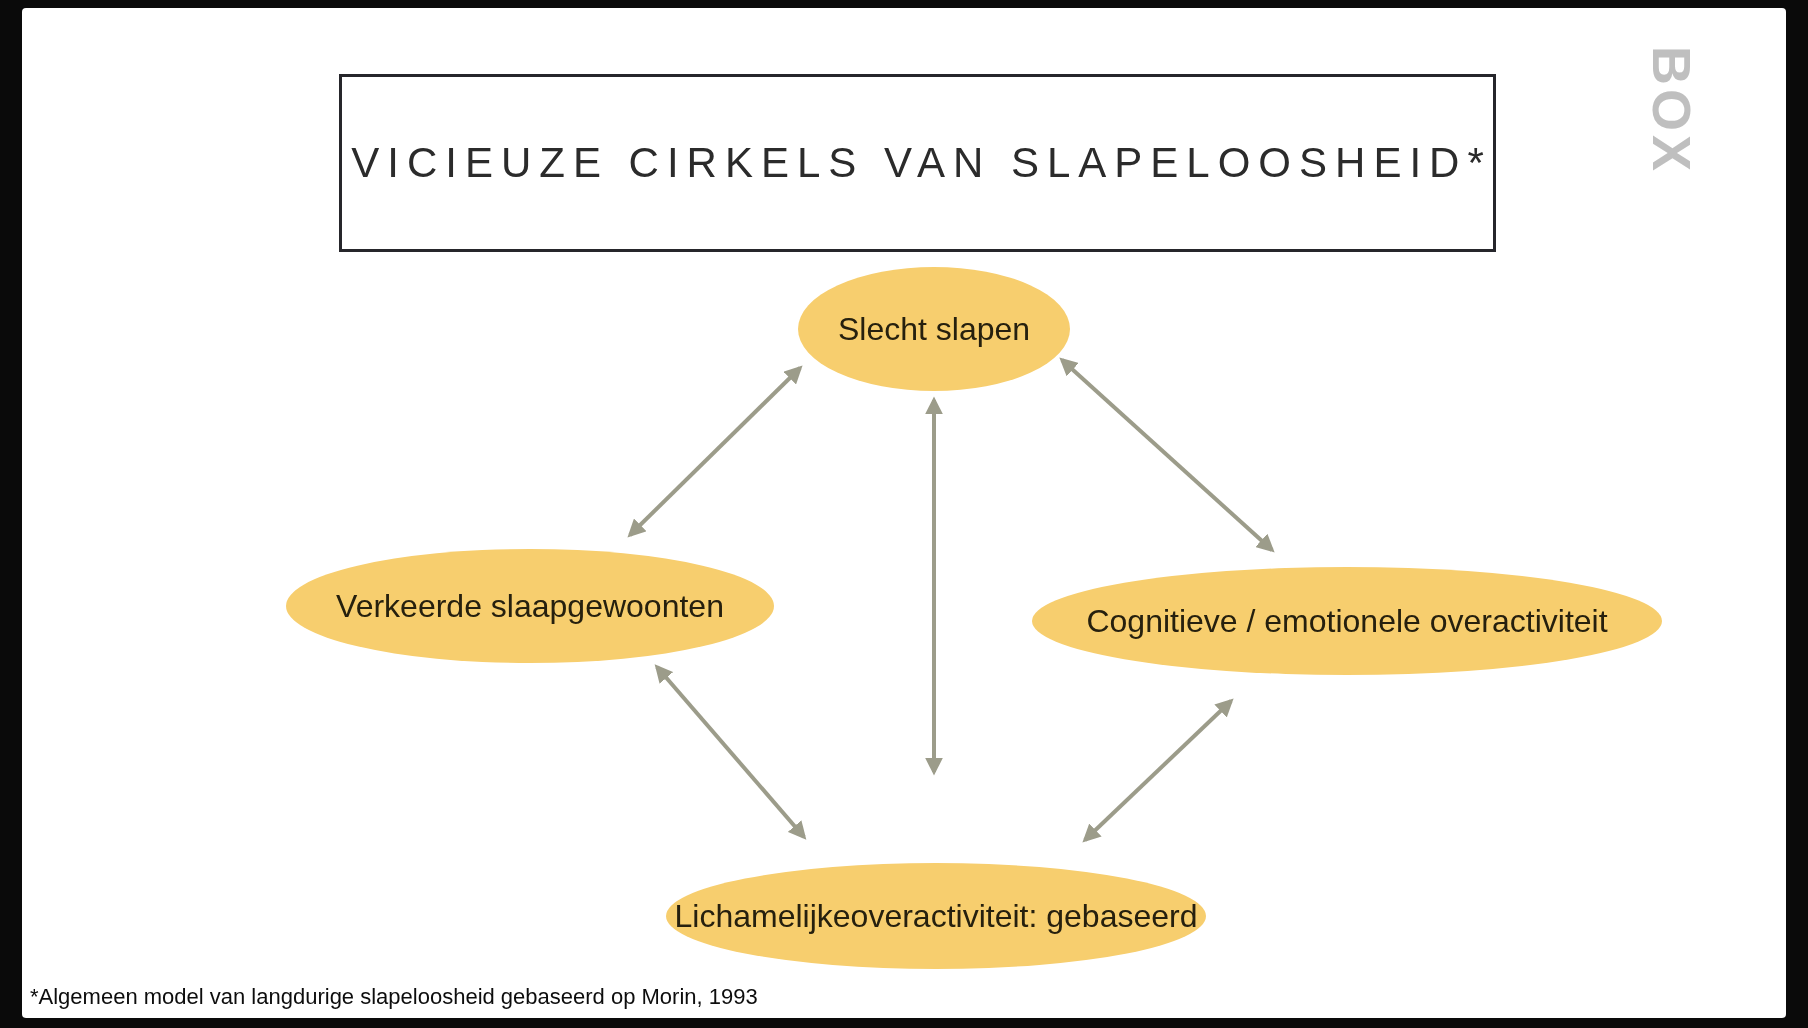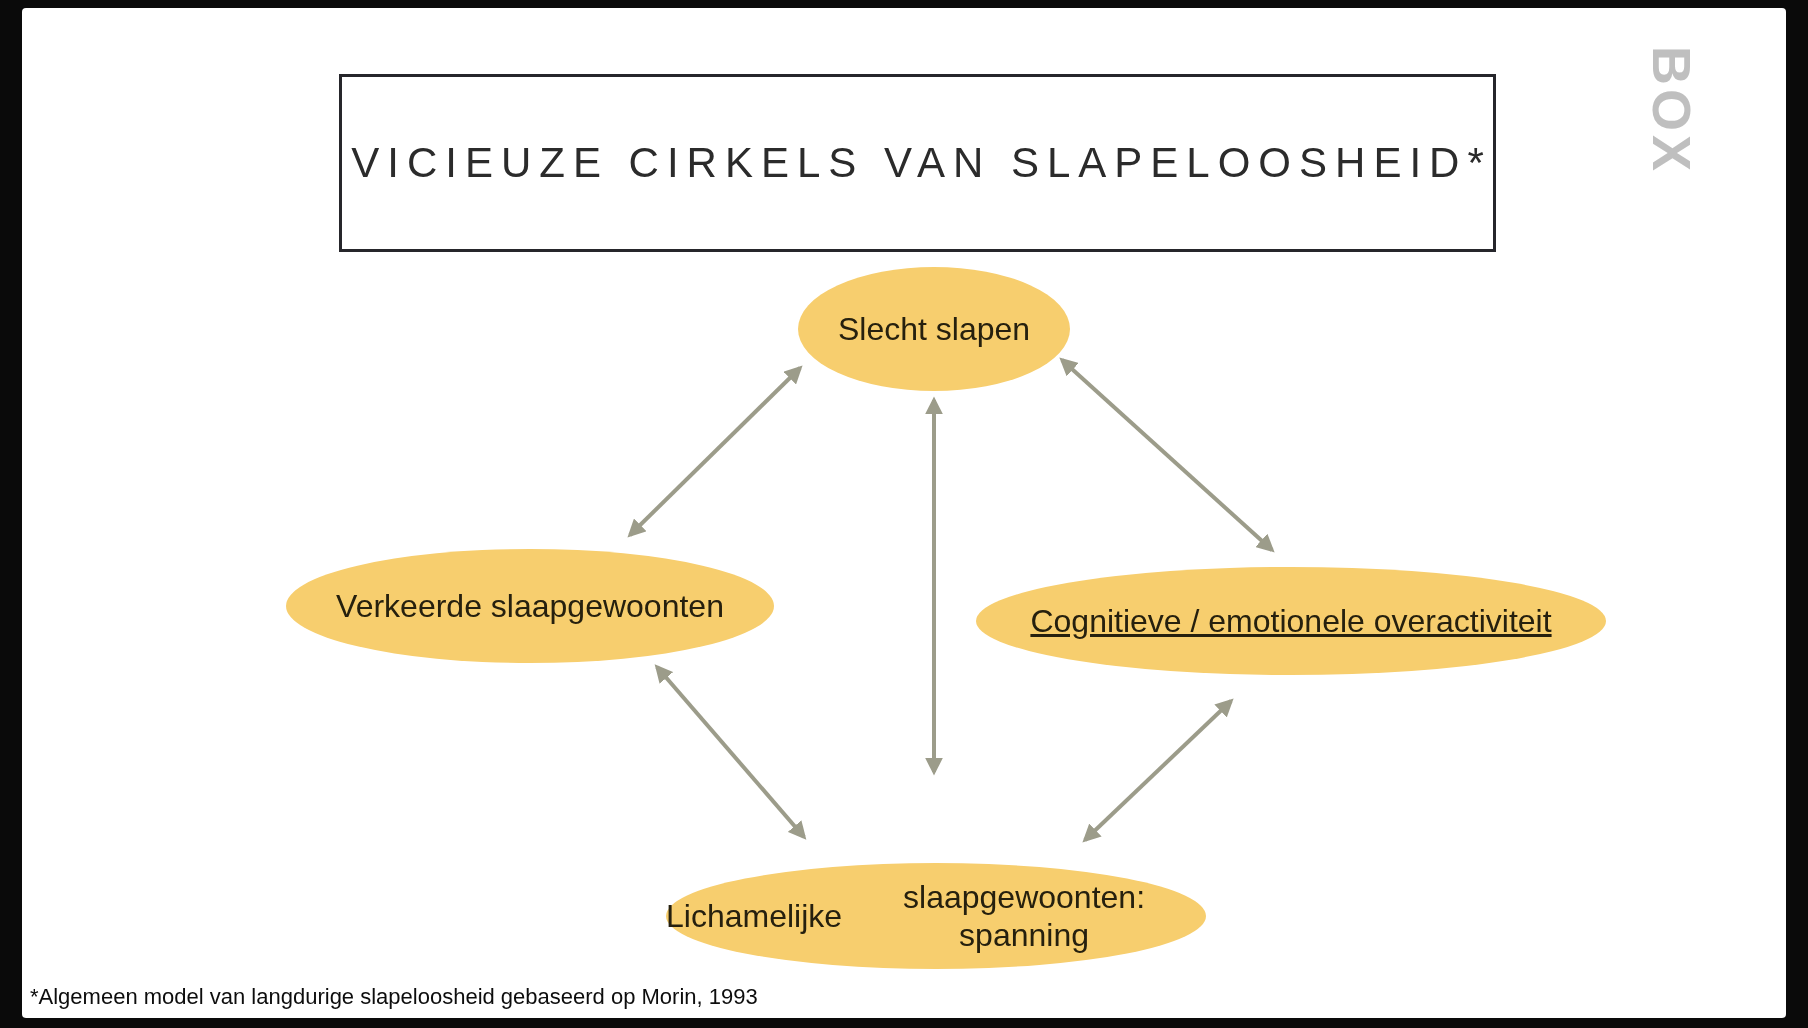--- a/index.html
+++ b/index.html
@@ -59,21 +59,21 @@
     border-radius: 50%;
     display: flex;
     align-items: center;
     justify-content: center;
     text-align: center;
     color: var(--ellipse-text, #26200e);
     font-size: 32px;
   }
   .node-top    { left: 798px;  top: 267px; width: 272px; height: 124px; }
   .node-left   { left: 286px;  top: 549px; width: 488px; height: 114px; }
-  .node-right  { left: 976px; top: 567px; width: 630px; height: 108px; text-decoration: underline; }
+  .node-right  { left: 1032px; top: 567px; width: 630px; height: 108px; }
   .node-bottom { left: 666px;  top: 863px; width: 540px; height: 106px;
                  flex-direction: row; line-height: 1.2; }
   .arrows-layer {
     position: absolute;
     left: 0; top: 0;
     width: 1808px; height: 1028px;
     pointer-events: none;
   }
   .arrow-line { stroke: var(--arrow, #9c9c8a); stroke-width: 4; }
   .arrowhead  { fill: var(--arrow, #9c9c8a); }
@@ -118,17 +118,17 @@
   <div class="node node-left">
     <span>Verkeerde slaapgewoonten</span>
   </div>
 
   <div class="node node-right">
     <span>Cognitieve / emotionele overactiviteit</span>
   </div>
 
   <div class="node node-bottom">
     <span>Lichamelijke</span>
-    <span>slaapgewoonten: spanning</span>
+    <span>overactiviteit: gebaseerd</span>
   </div>
 
   <div class="footnote">*Algemeen model van langdurige slapeloosheid gebaseerd op Morin, 1993</div>
 </div>
 
 </body></html>

